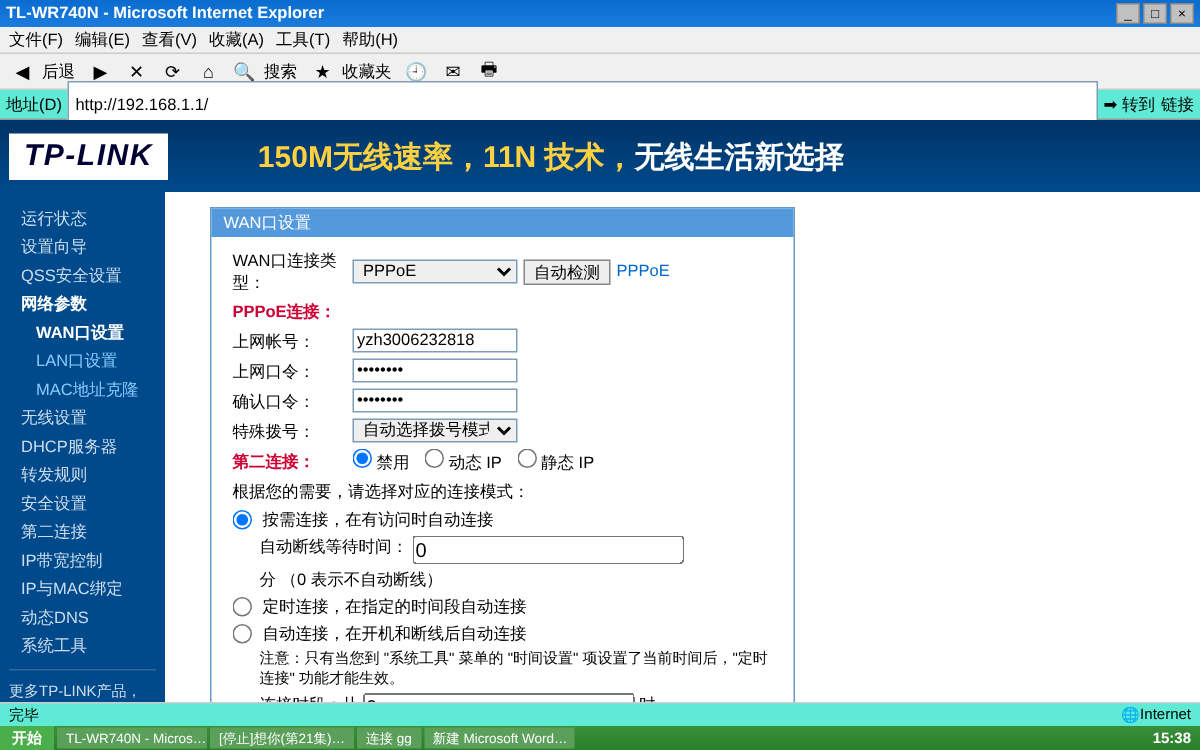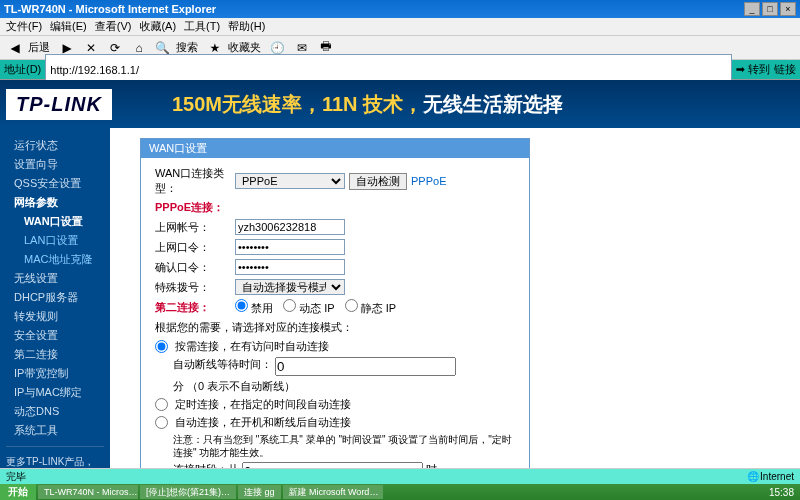--- a/index.html
+++ b/index.html
@@ -9,21 +9,21 @@
 .titlebar .title-text { flex: 1; font-weight: bold; }
 .titlebar .winbtn { width: 16px; height: 14px; background: #c0c0c0; border: 1px solid #888; margin-left: 2px; font-size: 9px; text-align: center; line-height: 12px; color: #000; }
 
 .menubar { background: #f0f0f0; height: 18px; display: flex; align-items: center; padding: 0 6px; font-size: 11px; border-bottom: 1px solid #ccc; }
 .menubar span { margin-right: 8px; }
 
 .toolbar { background: #f0f0f0; height: 24px; display: flex; align-items: center; padding: 0 4px; border-bottom: 1px solid #ccc; gap: 2px; }
 .toolbar .tbtn { width: 22px; height: 20px; display: flex; align-items: center; justify-content: center; font-size: 12px; }
 .toolbar .tlbl { font-size: 11px; margin-right: 4px; }
 
-.addrbar { background: #14b8a6; height: 20px; display: flex; align-items: center; padding: 0 4px; border-bottom: 1px solid #999; font-size: 11px; }
+.addrbar { background: #5eead4; height: 20px; display: flex; align-items: center; padding: 0 4px; border-bottom: 1px solid #999; font-size: 11px; }
 .addrbar .label { margin-right: 4px; }
 .addrbar input { flex: 1; height: 32px; border: 1px solid #7f9db9; padding: 0 4px; font-size: 11px; }
 .addrbar .go { margin-left: 4px; }
 
 .banner { height: 48px; background: linear-gradient(#003366, #004a8c); display: flex; align-items: center; color: #fff; position: relative; }
 .logo { background: #fff; color: #003; font-weight: bold; font-style: italic; font-size: 20px; padding: 4px 10px; margin-left: 6px; letter-spacing: 1px; }
 .banner-txt { margin-left: 60px; font-size: 20px; color: #ffd040; font-weight: bold; }
 .banner-txt .sub { color: #fff; }
 
 .content { display: flex; height: 340px; }
@@ -48,21 +48,21 @@
 .radio-line { display: flex; align-items: center; gap: 4px; margin-bottom: 3px; }
 .radio-line input[type=radio] { margin-right: 3px; }
 .sub-line { margin-left: 18px; margin-bottom: 3px; display: flex; align-items: flex-start; gap: 3px; flex-wrap: wrap; }
 .note { margin-left: 18px; color: #000; font-size: 10px; line-height: 13px; margin-bottom: 3px; }
 
 .statusbar { position: absolute; bottom: 16px; left: 0; right: 0; height: 16px; background: #5eead4; border-top: 1px solid #ccc; display: flex; align-items: center; font-size: 10px; padding: 0 6px; }
 .statusbar .flex { flex: 1; }
 .taskbar { position: absolute; bottom: 0; left: 0; right: 0; height: 16px; background: linear-gradient(#3a8f3a, #2a7f2a); display: flex; align-items: center; font-size: 10px; color: #fff; }
 .taskbar .start { background: #4aaf4a; padding: 0 8px; height: 100%; display: flex; align-items: center; font-weight: bold; }
 .taskbar .titem { background: #5a9f5a; margin-left: 2px; padding: 0 6px; height: 14px; display: flex; align-items: center; font-size: 9px; max-width: 100px; overflow: hidden; white-space: nowrap; }
-.taskbar .tray { margin-left: auto; padding: 0 6px; }
+.taskbar .tray { margin-left: auto; padding: 0 6px; font-weight: bold; }
 </style>
 </head>
 <body>
 
 <div class="titlebar">
   <span class="title-text">TL-WR740N - Microsoft Internet Explorer</span>
   <span class="winbtn">_</span>
   <span class="winbtn">□</span>
   <span class="winbtn">×</span>
 </div>

